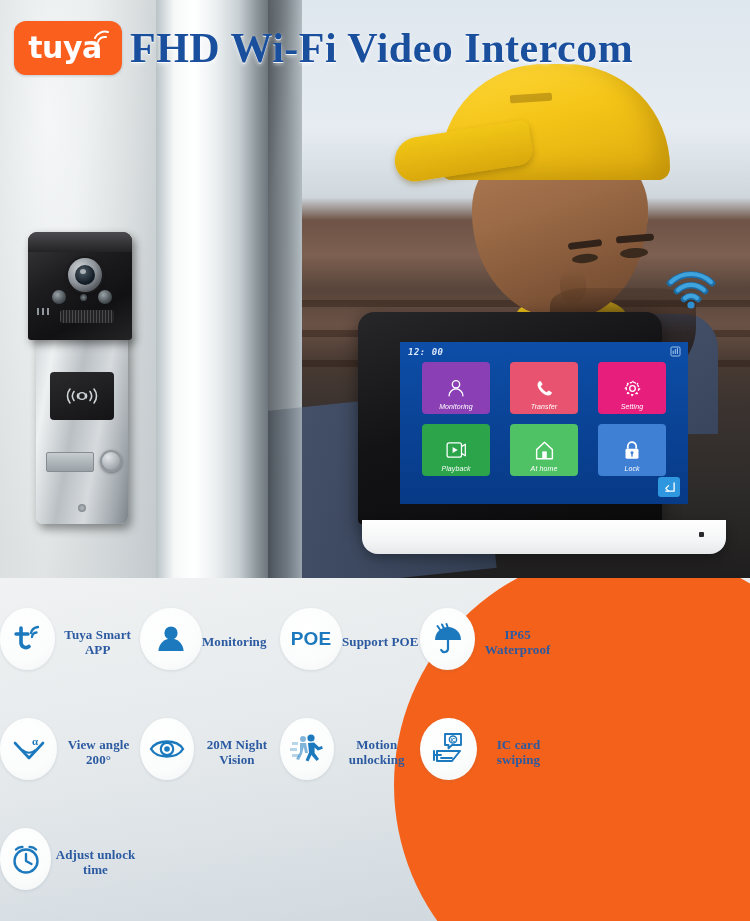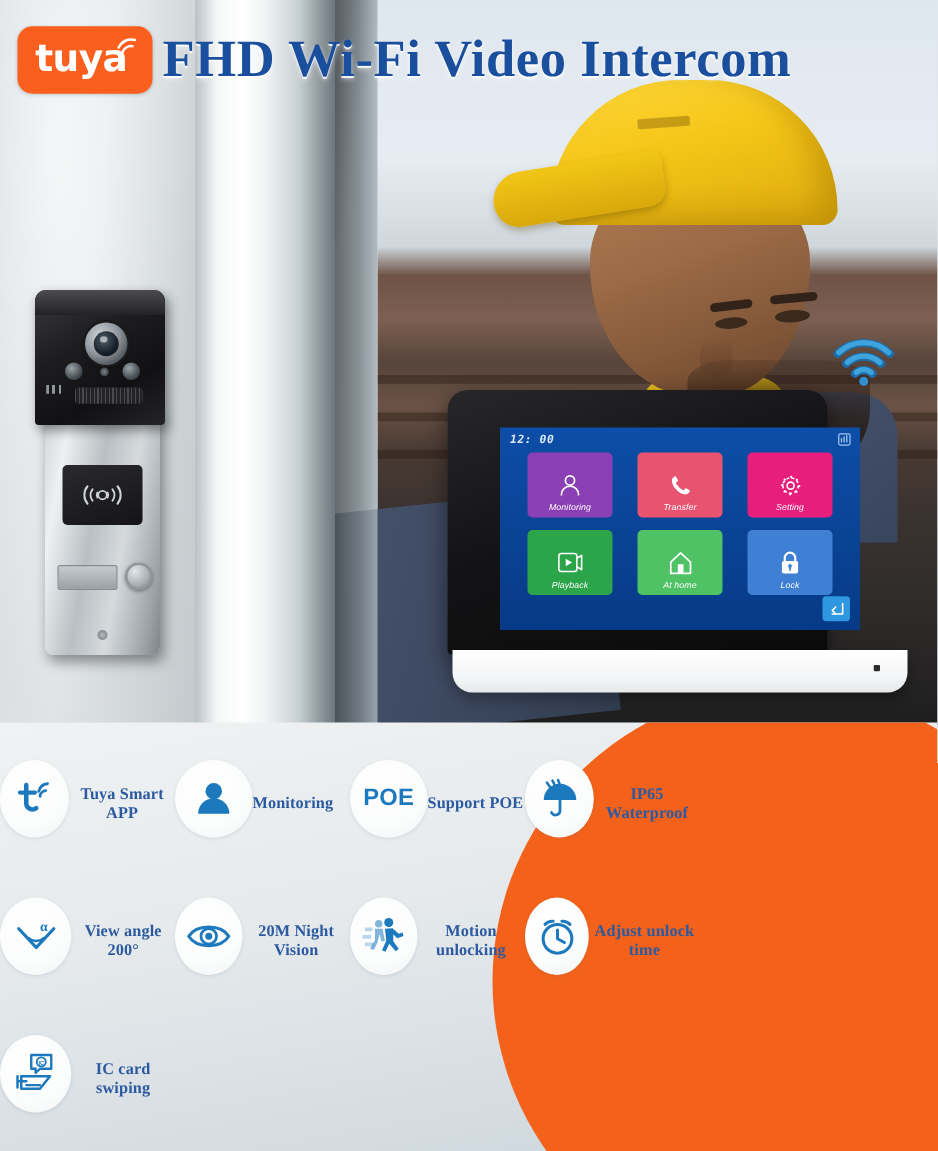--- a/index.html
+++ b/index.html
@@ -589,41 +589,41 @@
               <path d="M19 11 L25 10.5 L30 15 L33 14 L33.8 16.8 L28.8 18.6 L25.6 15.6 L25.6 21 L30 27 L27.6 29 L22.4 23 L19.4 29.4 L16.6 28.2 L20 20.6 Z"></path>
             </g>
           </svg>
         </div>
         <div class="feat-label">Motion unlocking</div>
       </div>
 
 
       <div class="feat">
         <div class="feat-circle">
-          <svg width="34" height="34" viewBox="0 0 34 34">
-            <circle cx="17" cy="19" r="11.5" fill="none" stroke="#1c79bd" stroke-width="2.4"></circle>
-            <path d="M17 12 L17 19 L22.5 22" fill="none" stroke="#1c79bd" stroke-width="2.4" stroke-linecap="round" stroke-linejoin="round"></path>
-            <path d="M7 7.5 A8 8 0 0 1 13.5 5" fill="none" stroke="#1c79bd" stroke-width="2.4" stroke-linecap="round"></path>
-            <path d="M27 7.5 A8 8 0 0 0 20.5 5" fill="none" stroke="#1c79bd" stroke-width="2.4" stroke-linecap="round"></path>
-          </svg>
-        </div>
-        <div class="feat-label">Adjust unlock time</div>
-      </div>
-
-      <div class="feat">
-        <div class="feat-circle">
           <svg width="36" height="34" viewBox="0 0 36 34">
             <path d="M15 2 L31 2 L31 13 L22 13 L18.5 16.4 L18.5 13 L15 13 Z" fill="none" stroke="#1c79bd" stroke-width="1.9" stroke-linejoin="round"></path>
             <circle cx="23" cy="7.5" r="3.6" fill="none" stroke="#1c79bd" stroke-width="1.5"></circle>
             <text x="23" y="9.8" text-anchor="middle" font-family="Liberation Sans, sans-serif" font-size="4.6" font-weight="700" fill="#1c79bd">IC</text>
             <path d="M4 19 L4 28 M4 23 L11 23" stroke="#1c79bd" stroke-width="2" stroke-linecap="round"></path>
             <path d="M7 19 L30 19 L22 29 L7 29 Z" fill="none" stroke="#1c79bd" stroke-width="2" stroke-linejoin="round"></path>
             <path d="M11 26 L22 26" stroke="#1c79bd" stroke-width="1.8" stroke-linecap="round"></path>
           </svg>
         </div>
         <div class="feat-label">IC card swiping</div>
       </div>
 
+      <div class="feat">
+        <div class="feat-circle">
+          <svg width="34" height="34" viewBox="0 0 34 34">
+            <circle cx="17" cy="19" r="11.5" fill="none" stroke="#1c79bd" stroke-width="2.4"></circle>
+            <path d="M17 12 L17 19 L22.5 22" fill="none" stroke="#1c79bd" stroke-width="2.4" stroke-linecap="round" stroke-linejoin="round"></path>
+            <path d="M7 7.5 A8 8 0 0 1 13.5 5" fill="none" stroke="#1c79bd" stroke-width="2.4" stroke-linecap="round"></path>
+            <path d="M27 7.5 A8 8 0 0 0 20.5 5" fill="none" stroke="#1c79bd" stroke-width="2.4" stroke-linecap="round"></path>
+          </svg>
+        </div>
+        <div class="feat-label">Adjust unlock time</div>
+      </div>
+
     </div>
 
   </div>
 
 </div>
 
 </body></html>

